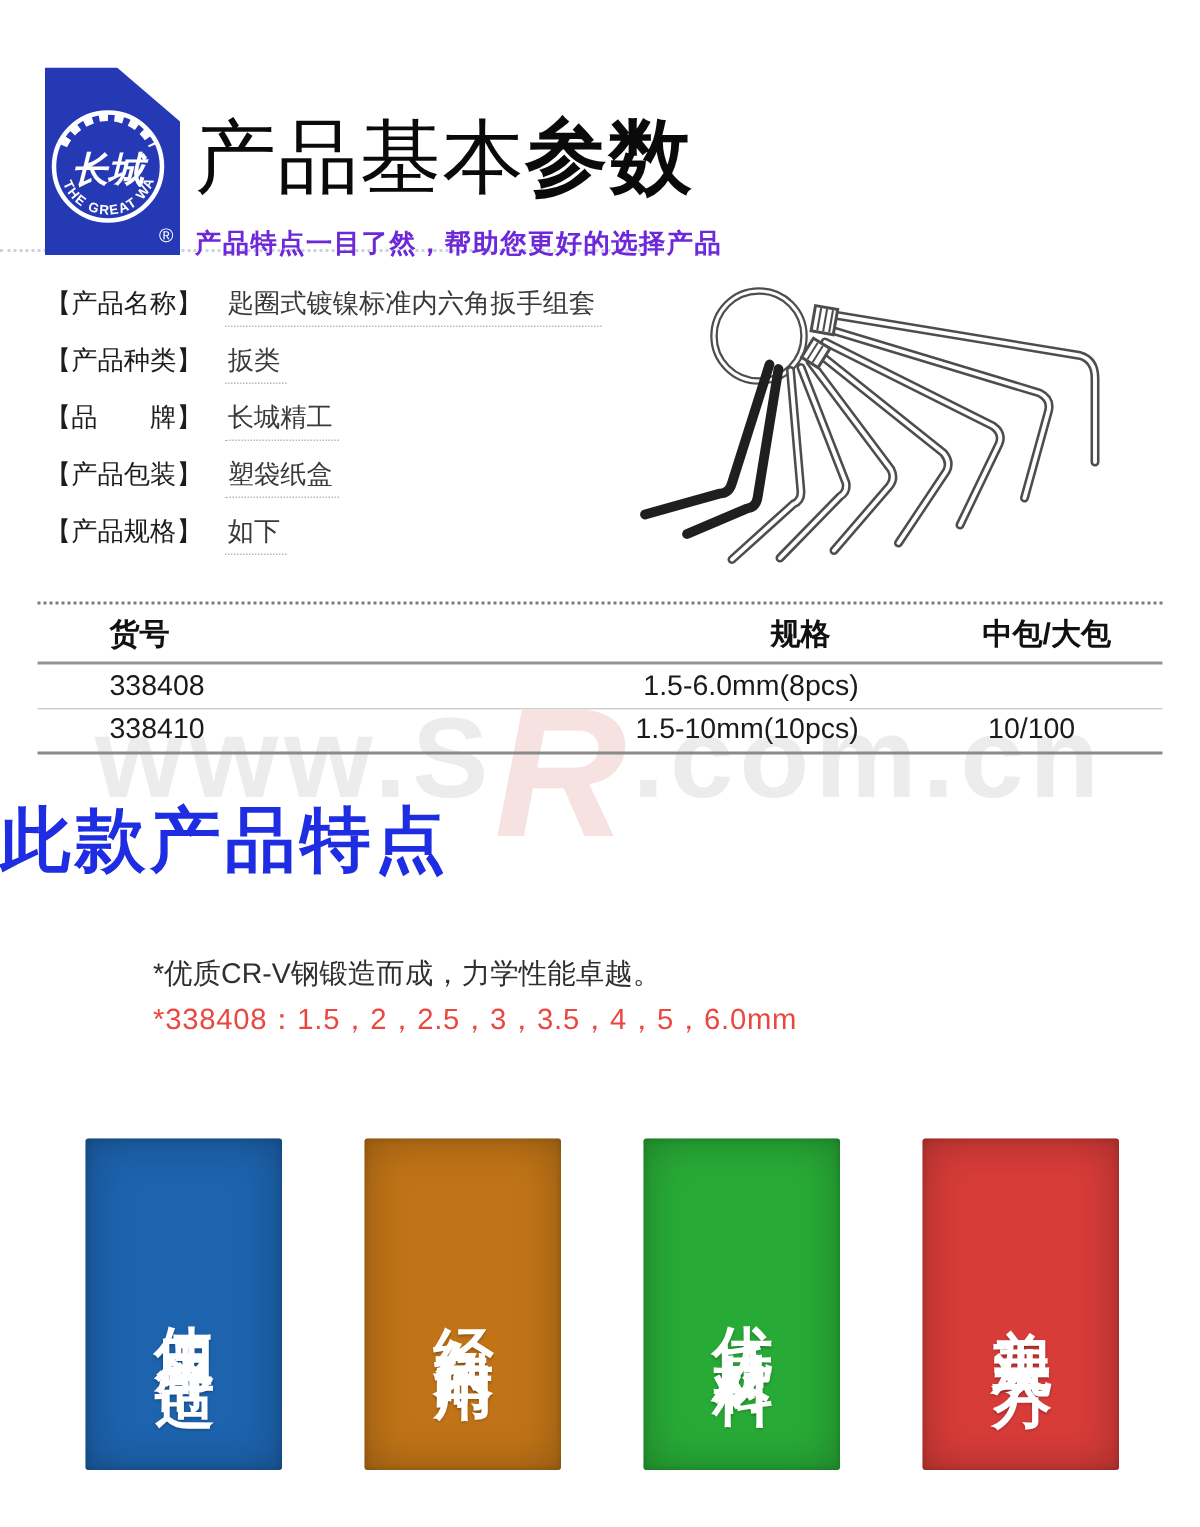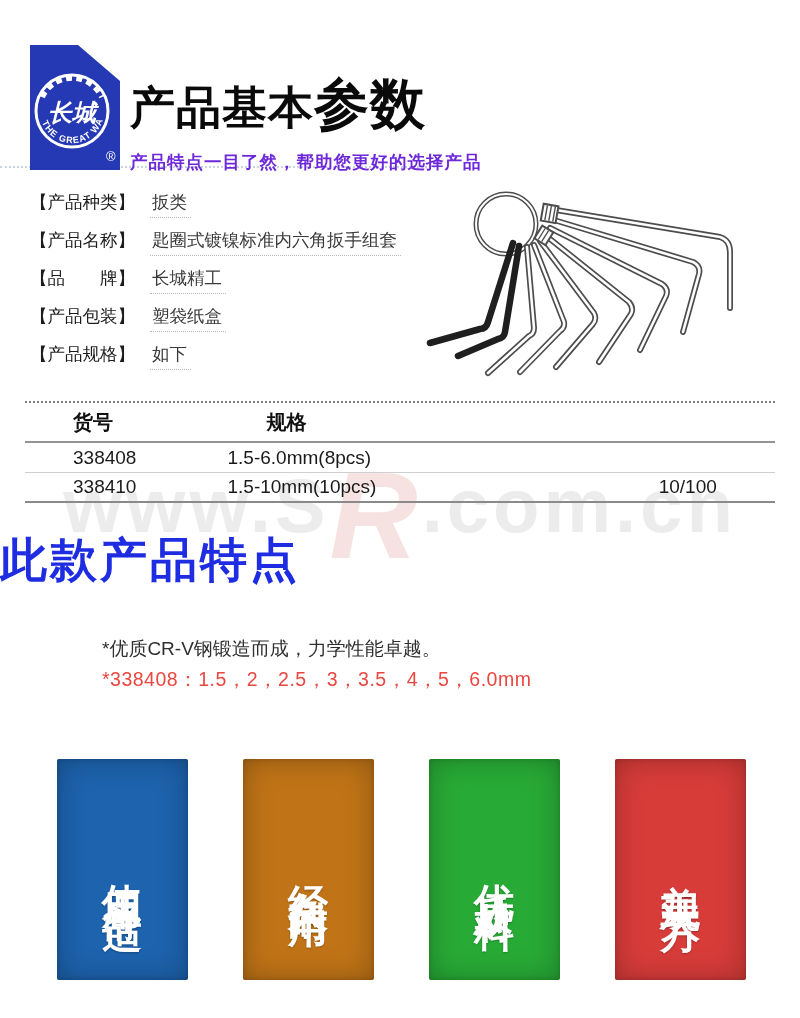--- a/index.html
+++ b/index.html
@@ -4,21 +4,21 @@
 <style>
   * { margin:0; padding:0; box-sizing:border-box; }
   html,body { background:#ffffff; }
   body { font-family:"Liberation Sans","DejaVu Sans",sans-serif; }
   .page { position:relative; width:800px; height:1018px; background:#ffffff; overflow:hidden; margin:0 auto; }
 
   
   .logo { position:absolute; left:30px; top:45px; width:90px; height:125px; z-index:3; }
   .title-block { position:absolute; left:130px; top:68px; z-index:3; }
   .title-line { white-space:nowrap; color:#0a0a0a; }
-  .title-regular { font-size:45px; font-weight:700; letter-spacing:1px; }
+  .title-regular { font-size:54px; font-weight:400; letter-spacing:1px; }
   .title-strong  { font-size:55px; font-weight:900; letter-spacing:1px; }
   .subtitle { margin-top:8px; font-size:17.5px; font-weight:700; color:#6d28d9; letter-spacing:1px; }
   .header-rule { position:absolute; left:0; top:166px; width:435px; border-top:2px dotted #aebdd0; opacity:.65; z-index:2; }
 
   
   .info-list { position:absolute; left:30px; top:190px; z-index:3; }
   .info-row { height:38px; font-size:17.5px; color:#2e2e2e; white-space:nowrap; }
   .info-label { display:inline-block; color:#1c1c1c; }
   .info-value { display:inline-block; margin-left:10px; padding:0 4px 3px 2px; border-bottom:1px dotted #b8b8b8; color:#3a3a3a; }
 
@@ -27,21 +27,21 @@
   .k-outer { fill:none; stroke:#4d4d4d; stroke-width:6; stroke-linecap:round; stroke-linejoin:round; }
   .k-inner { fill:none; stroke:#ffffff; stroke-width:2.6; stroke-linecap:round; stroke-linejoin:round; }
   .k-dark  { fill:none; stroke:#1f1f1f; stroke-width:6.5; stroke-linecap:round; stroke-linejoin:round; }
 
   
   .spec-table { position:absolute; left:25px; top:401px; width:750px; z-index:3; border-top:2px dotted #7d7d7d; border-bottom:2px solid #8a8a8a; }
   .t-head { display:flex; align-items:center; height:40px; border-bottom:2px solid #939393; font-size:20px; font-weight:700; color:#111;gap:39px; }
   .t-row  { display:flex; align-items:center; height:29px; font-size:19px; color:#1a1a1a; }
   .t-row + .t-row { border-top:1px solid #cfcfcf; }
   .c1 { width:27%; padding-left:48px; text-align:left; }
-  .c2 { width:46%; text-align:left; }
+  .c2 { width:46%; text-align:right; }
   .c3 { width:27%; text-align:center; padding-left:28px; }
 
   
   .watermark { position:absolute; left:0; top:462px; width:100%; text-align:center; white-space:nowrap;
                font-size:76px; font-weight:700; color:#ececec; letter-spacing:4px; z-index:1; }
   .wm-mark { display:inline-block; font-size:122px; font-style:italic; font-weight:900;
              color:#f6e2e0; transform:translateY(26px); line-height:0; }
 
   
   .feature-heading { position:absolute; left:0; top:529px; width:760px; z-index:3;
@@ -79,26 +79,26 @@
   </svg>
 
   <div class="title-block">
     <div class="title-line"><span class="title-regular">产品基本</span><span class="title-strong">参数</span></div>
     <div class="subtitle">产品特点一目了然，帮助您更好的选择产品</div>
   </div>
   <div class="header-rule"></div>
 
   <div class="info-list">
     <div class="info-row">
+      <span class="info-label">【产品名称】</span>
+      <span class="info-value">匙圈式镀镍标准内六角扳手组套</span>
+    </div>
+    <div class="info-row">
       <span class="info-label">【产品种类】</span>
       <span class="info-value">扳类</span>
-    </div>
-    <div class="info-row">
-      <span class="info-label">【产品名称】</span>
-      <span class="info-value">匙圈式镀镍标准内六角扳手组套</span>
     </div>
     <div class="info-row">
       <span class="info-label">【品　　牌】</span>
       <span class="info-value">长城精工</span>
     </div>
     <div class="info-row">
       <span class="info-label">【产品包装】</span>
       <span class="info-value">塑袋纸盒</span>
     </div>
     <div class="info-row">
@@ -149,20 +149,21 @@
       <rect x="145" y="48" width="13" height="15" fill="#ffffff" stroke="#4d4d4d" stroke-width="2"></rect>
       <line x1="149" y1="49" x2="149" y2="62" stroke="#4d4d4d" stroke-width="1.3"></line>
       <line x1="153" y1="49" x2="153" y2="62" stroke="#4d4d4d" stroke-width="1.3"></line>
     </g>
   </svg>
 
   <div class="spec-table">
     <div class="t-head">
       <div class="c1">货号</div>
       <div class="c2">规格</div>
+      <div class="c3">中包/大包</div>
     </div>
     <div class="t-row">
       <div class="c1">338408</div>
       <div class="c2">1.5-6.0mm(8pcs)</div>
     </div>
     <div class="t-row">
       <div class="c1">338410</div>
       <div class="c2">1.5-10mm(10pcs)</div>
       <div class="c3">10/100</div>
     </div>

